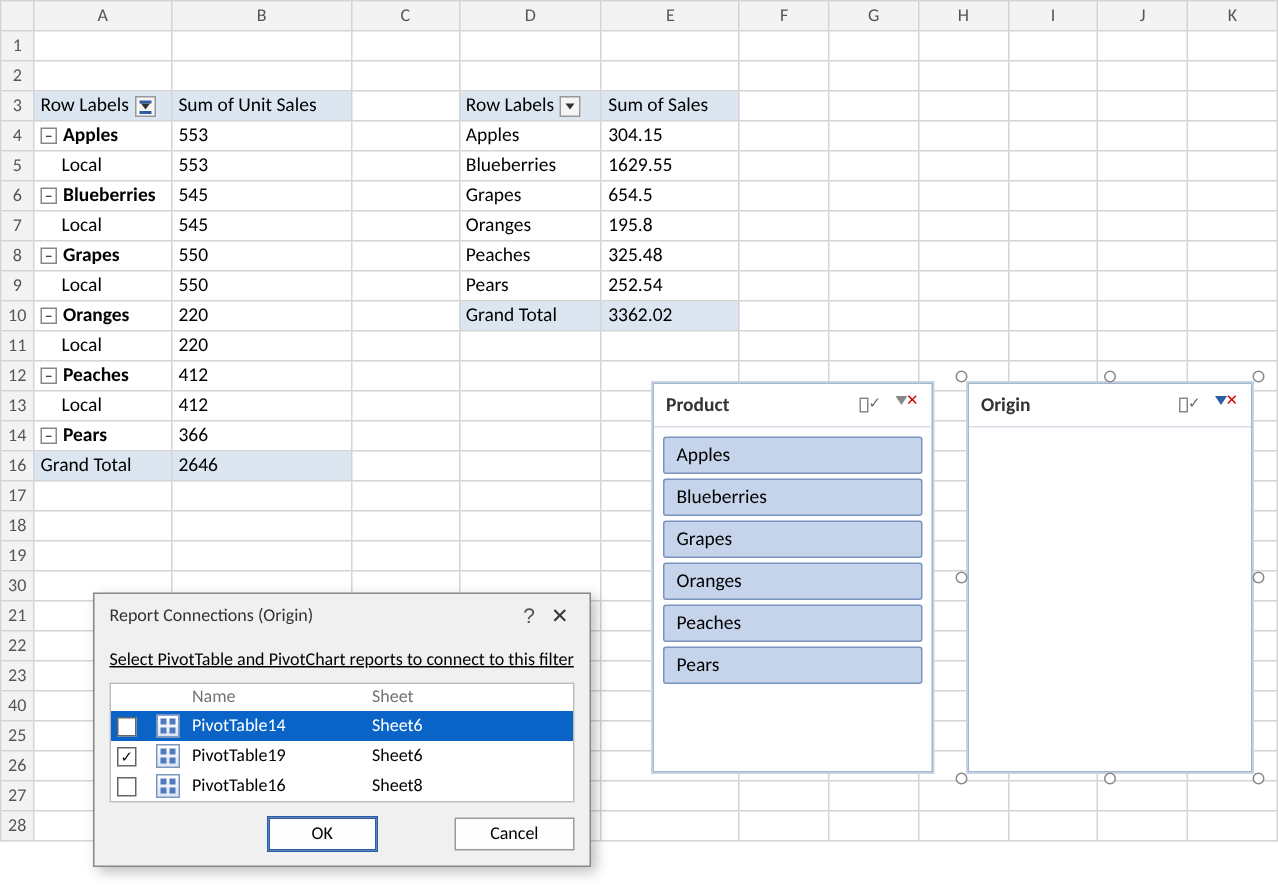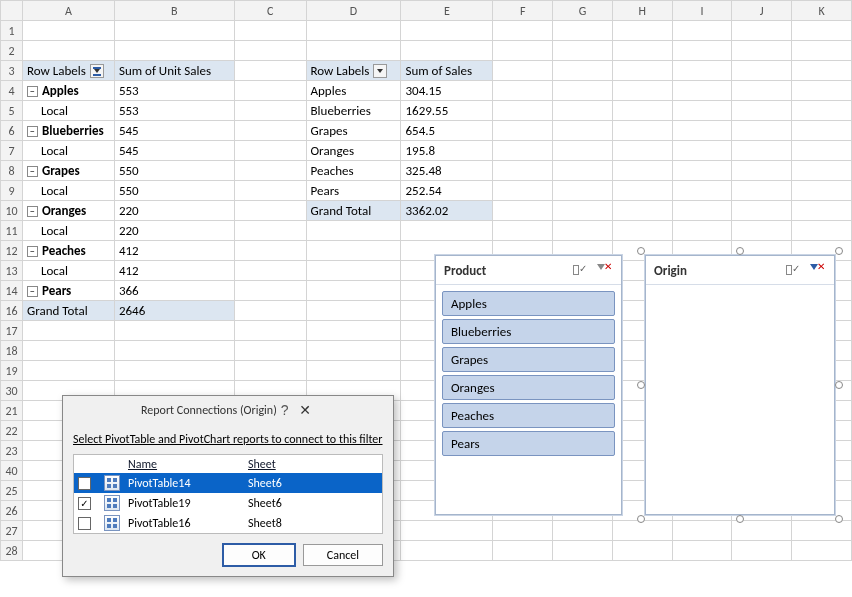--- a/index.html
+++ b/index.html
@@ -145,40 +145,40 @@
 
   
   .dialog {
     position: absolute;
     background: #f0f0f0;
     border: 1px solid #888;
     box-shadow: 3px 3px 8px rgba(0,0,0,.25);
     font-size: 12px;
   }
   .dlg-title {
-    display: flex; justify-content: center; align-items: center;
+    display: flex; justify-content: space-between; align-items: center;
     padding: 6px 10px;
     color: #333;
   }
   .dlg-x { font-family: Arial; font-size: 14px; padding: 0 4px; }
   .dlg-q { font-family: Arial; font-size: 14px; padding: 0 4px; color: #555; }
   .dlg-body { padding: 4px 10px 10px 10px; }
   .dlg-prompt { margin: 4px 0 8px 0; text-decoration: underline; }
   .dlg-list {
     background: #fff;
     border: 1px solid #bbb;
     font-size: 12px;
   }
   .dlg-list-header, .dlg-row {
     display: grid;
     grid-template-columns: 26px 24px 120px 1fr;
     align-items: center;
     padding: 2px 4px;
   }
-  .dlg-list-header { color: #0f172a; text-decoration: underline; }
+  .dlg-list-header { color: #737373; }
   .dlg-row.sel { background: #0a64c8; color: #fff; }
   .chk {
     width: 13px; height: 13px;
     border: 1px solid #666;
     background: #fff;
     display: inline-flex;
     align-items: center; justify-content: center;
     font-size: 10px;
   }
   .pt-glyph {
@@ -196,20 +196,21 @@
       linear-gradient(#4d7bbd,#4d7bbd) 0 6px/4px 4px no-repeat,
       linear-gradient(#4d7bbd,#4d7bbd) 6px 6px/4px 4px no-repeat;
   }
   .dlg-btns { display: flex; justify-content: flex-end; gap: 8px; margin-top: 10px; }
   .btn {
     min-width: 72px;
     padding: 3px 23px;
     background: #fdfdfd;
     border: 1px solid #999;
     text-align: center;
+    margin-left: 44px;
   }
   .btn.primary { border: 1px solid #2d5ca6; outline: 1px solid #2d5ca6; }
 </style>
 </head>
 <body>
 
 <div class="sheet">
 <table class="grid" id="grid">
       <tbody>
         <tr>

